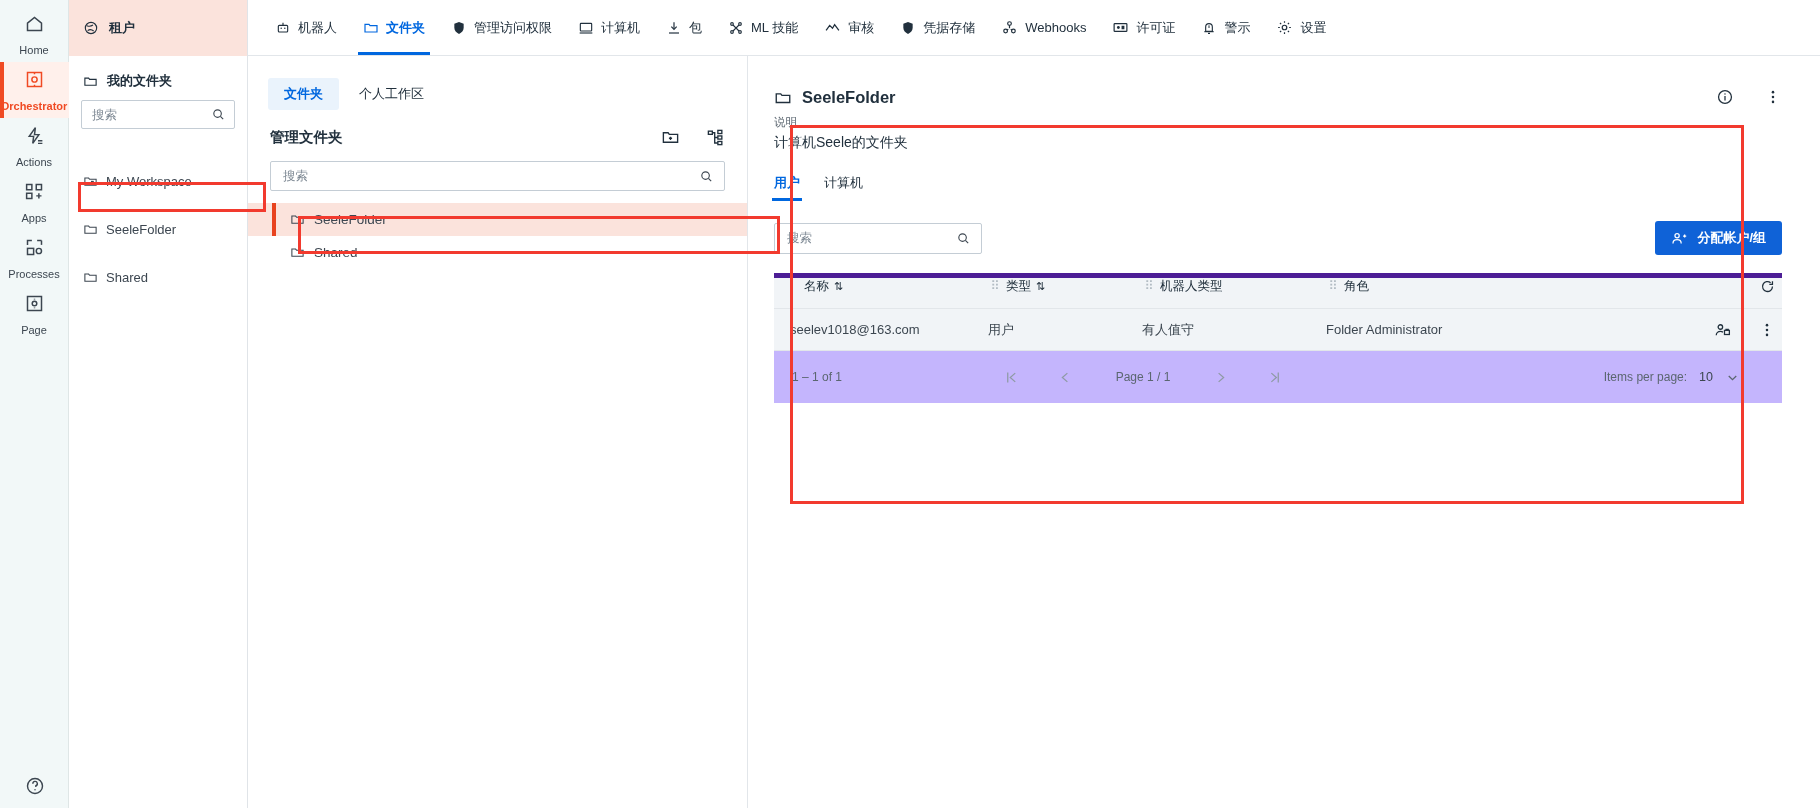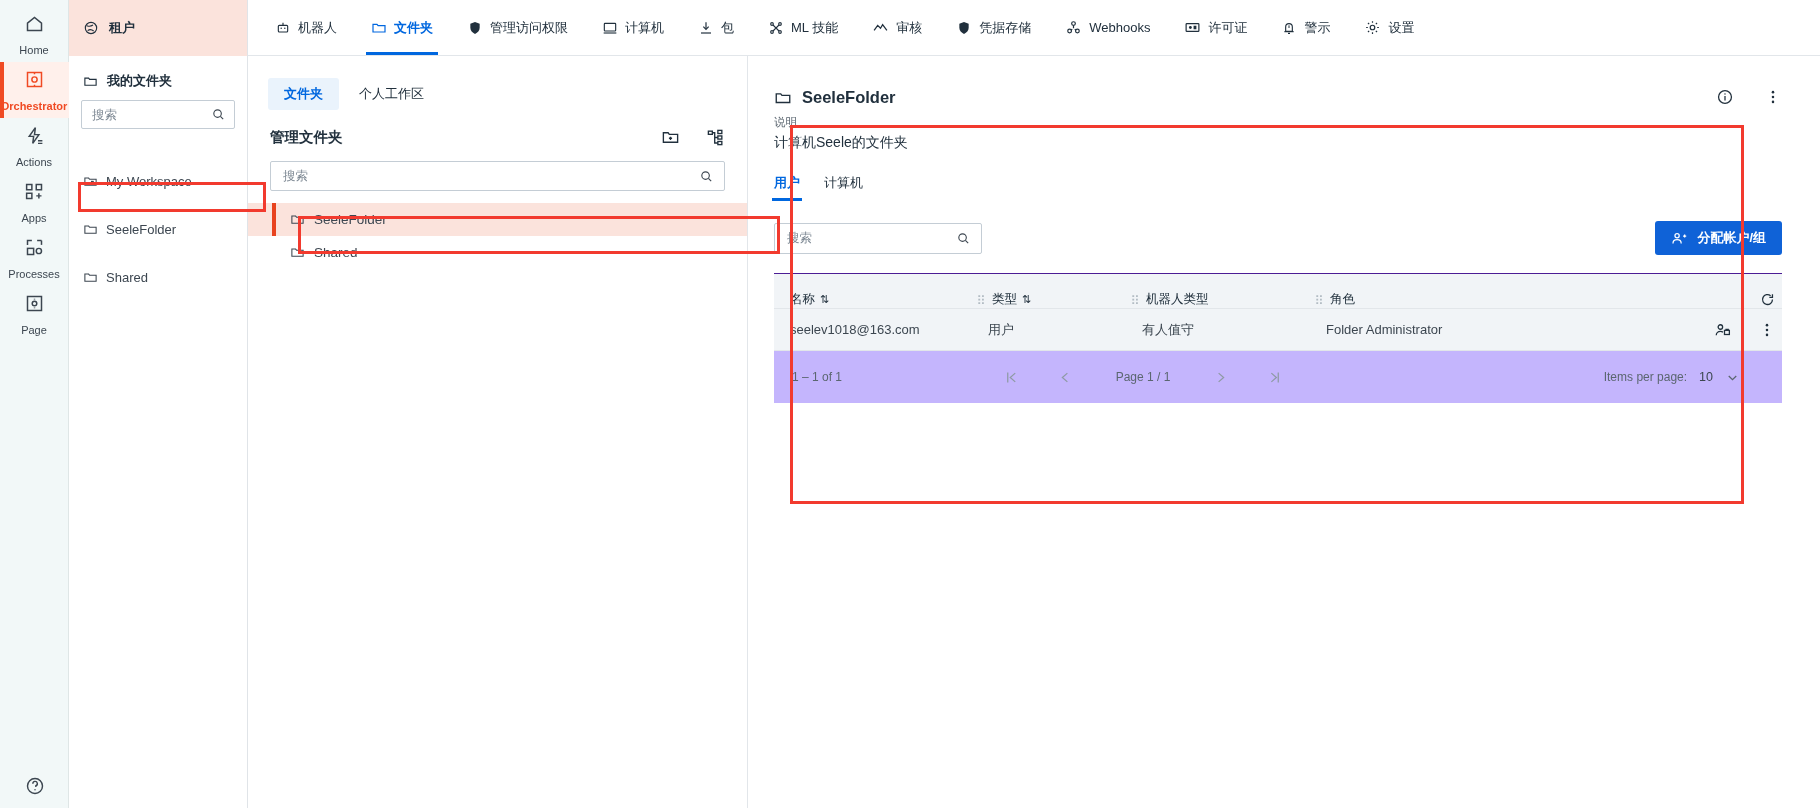--- a/index.html
+++ b/index.html
@@ -88,21 +88,21 @@
   }
 
   
   .main { flex: 1; height: 808px; display: flex; flex-direction: column;
     background: #fff; min-width: 0; position: relative; }
 
   
   .topnav {
     height: 56px; border-bottom: 1px solid #e2e6ea;
     display: flex; align-items: stretch;
-    padding-left: 14px; gap: 8px;
+    padding-left: 14px; gap: 0;
     background: #fff;
     flex: 0 0 56px;
   }
   .nav-tab {
     display: flex; align-items: center; gap: 7px;
     padding: 0 13px;
     font-size: 13px; color: #21303d;
     cursor: pointer; position: relative; white-space: nowrap;
   }
   .nav-tab.active { color: #0067df; font-weight: 700; }
@@ -199,23 +199,23 @@
   .btn-primary {
     height: 34px; background: #0f62d7; color: #fff; border: 0; border-radius: 3px;
     padding: 0 16px; font-size: 13px; font-weight: 700; cursor: pointer;
     display: flex; align-items: center; gap: 9px;
     font-family: "Liberation Sans", sans-serif;
   }
 
   
   .tbl { margin-top: 18px; width: 100%; }
   .tbl-head {
-    display: flex; align-items: flex-end; height: 36px;
-    background: #f1f4f7; border-top: 1px solid #4c1d95; border-bottom: 1px solid #e2e6ea;
-    font-size: 12.5px; color: #21303d;
+    display: flex; align-items: flex-start; height: 36px;
+    background: #f1f4f7; border-top: 5px solid #4c1d95; border-bottom: 1px solid #e2e6ea;
+    font-size: 12.5px; color: #21303d; padding-left: 14px;
   }
   .th { display: flex; align-items: center; gap: 5px; padding-left: 4px; }
   .th-grip { width: 14px; display: flex; justify-content: center; color: #b3bcc4; letter-spacing: 0px; }
   .c-name { width: 200px; padding-left: 16px; }
   .c-type { width: 140px; }
   .c-rtype { width: 170px; }
   .c-role { flex: 1; }
   .c-actions { width: 110px; display: flex; align-items: center; justify-content: flex-start; gap: 22px; padding-right: 6px; }
   .sort-ico { font-size: 11px; color: #21303d; }
   .grip::before { content: "⠿"; }

